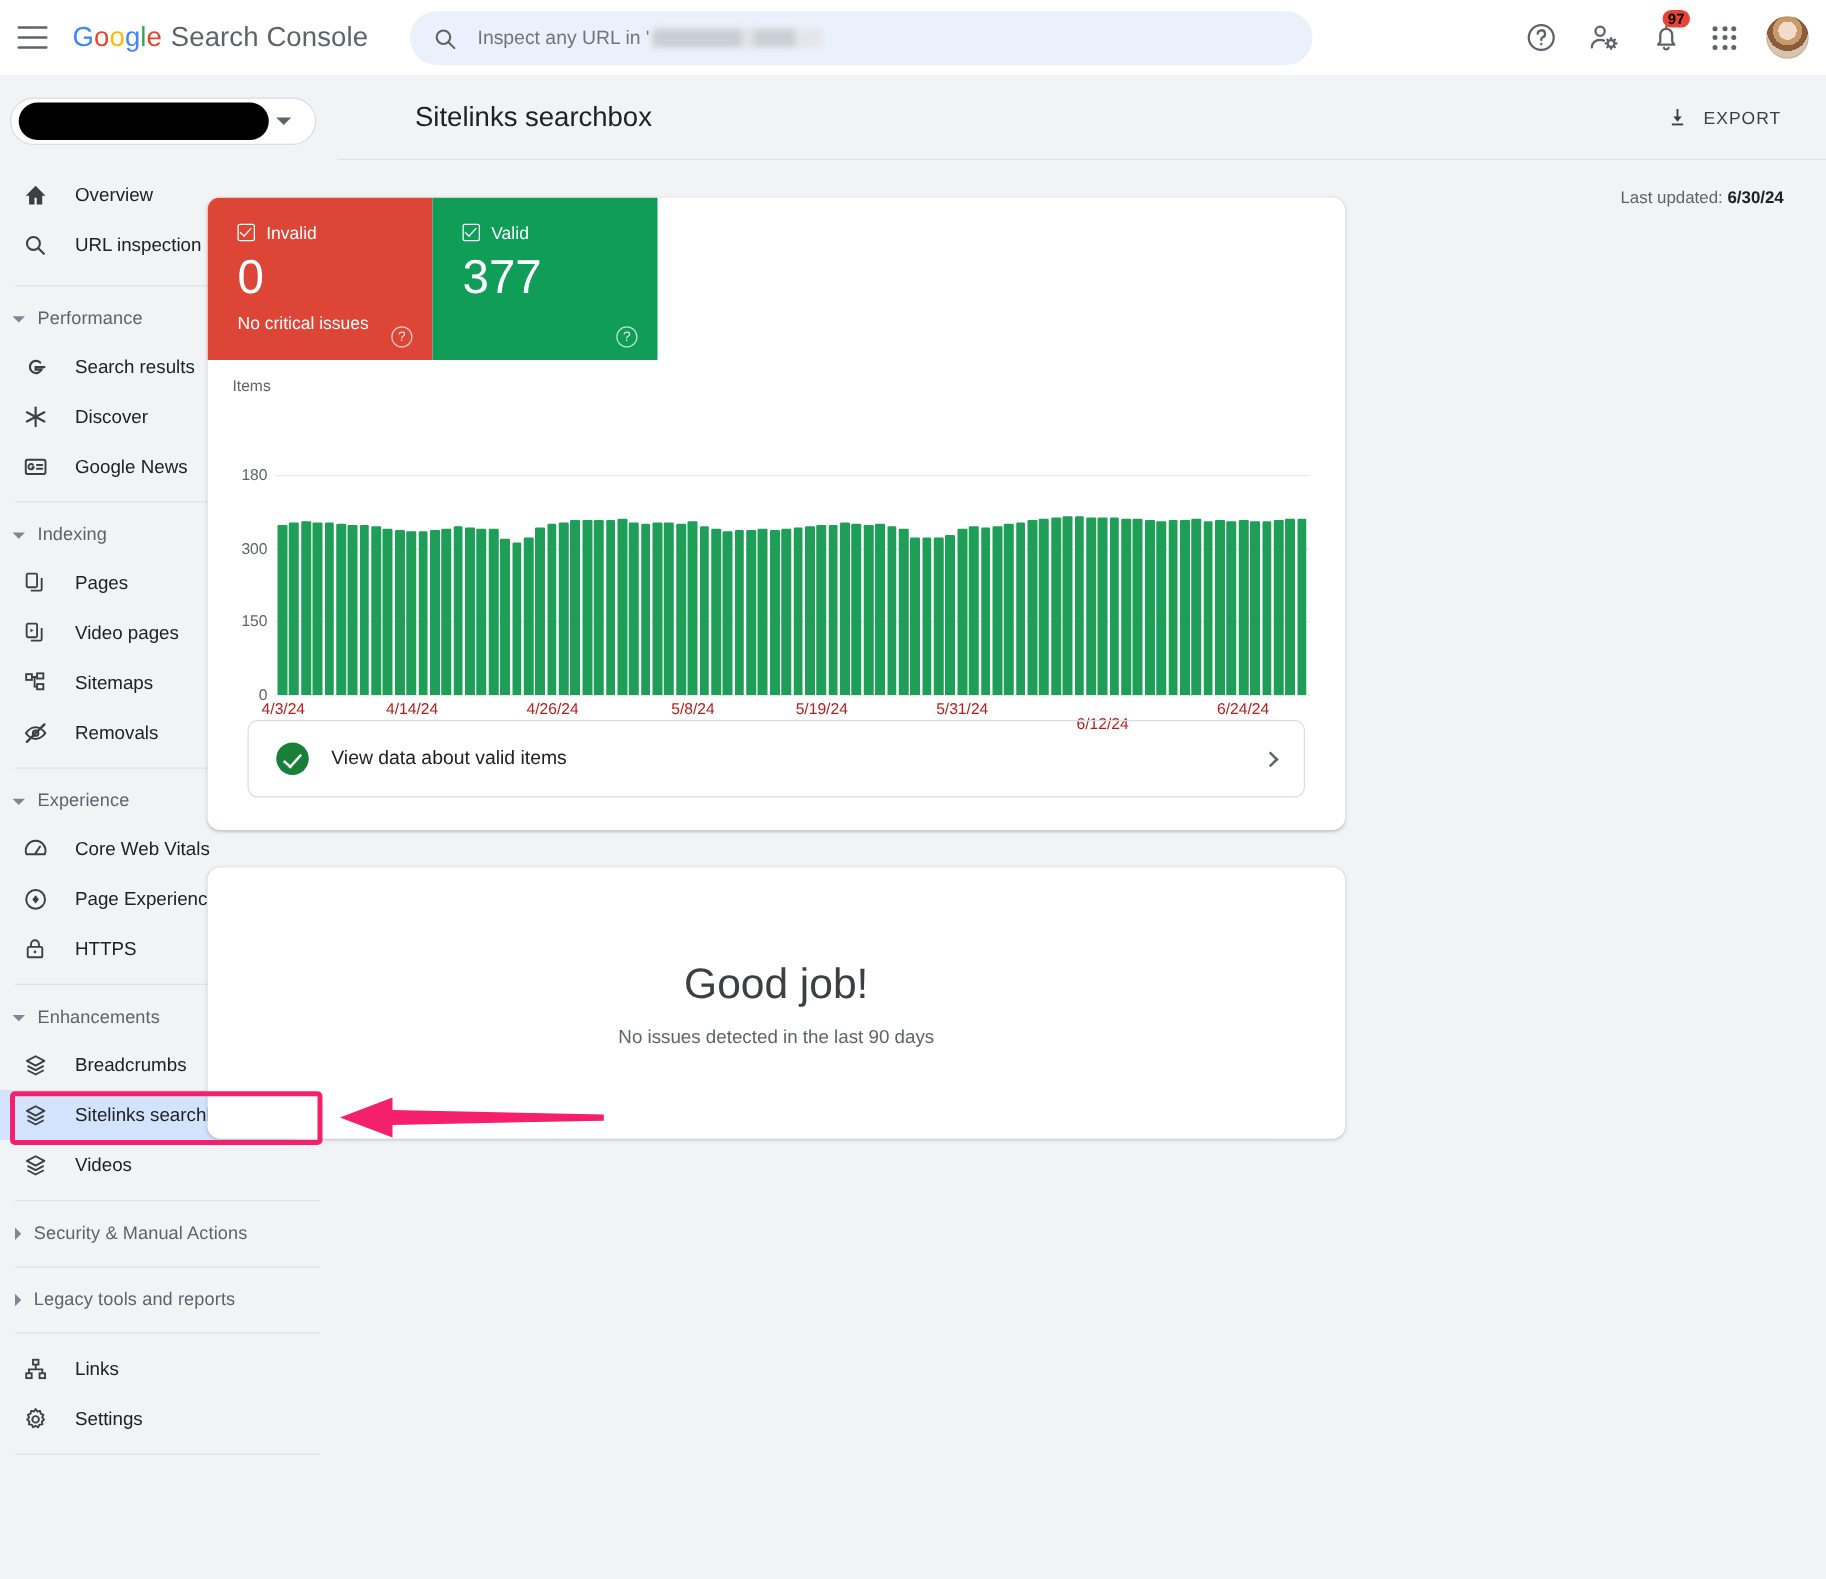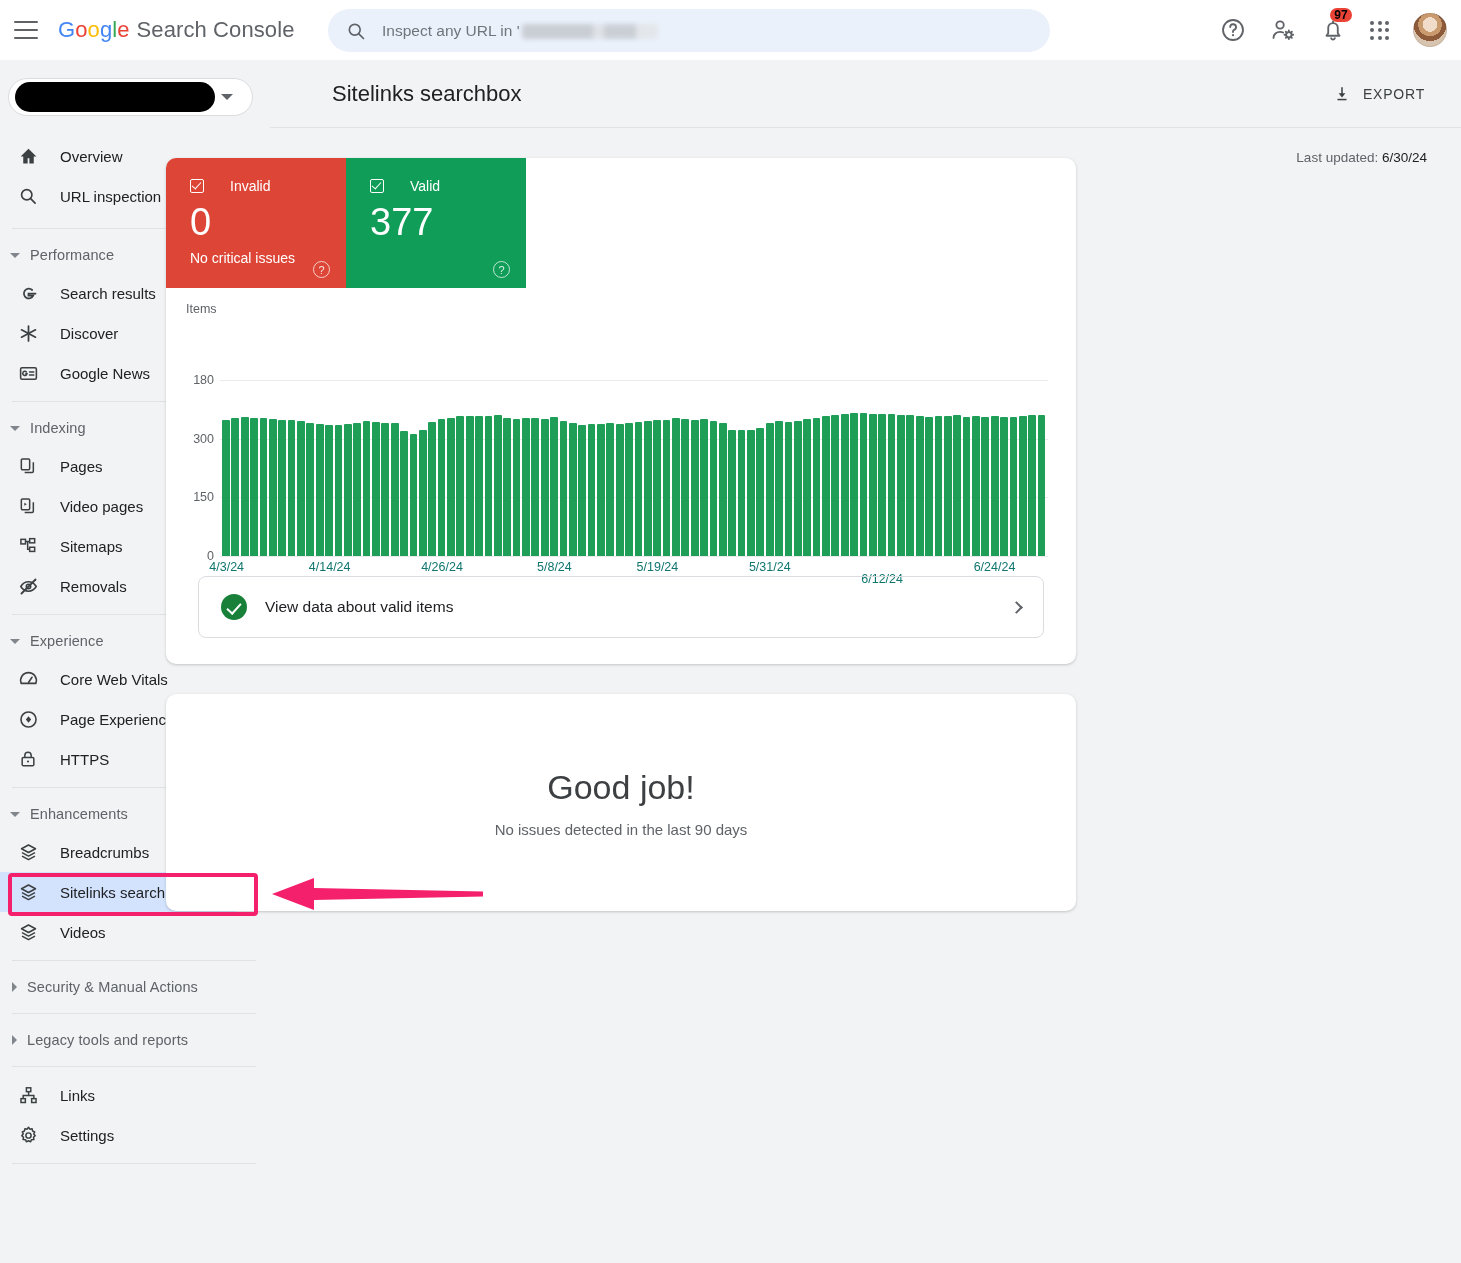--- a/index.html
+++ b/index.html
@@ -96,46 +96,46 @@
   .arrow-ann { position: absolute; left: 270px; top: 872px; width: 215px; height: 44px; z-index: 6; pointer-events: none; }
 
   
   .main { position: absolute; top: 60px; left: 270px; width: 1191px; height: 1203px; background: #f1f3f4; }
   .pagehead { height: 68px; background: #f1f3f4; display: flex; align-items: center; border-bottom: 1px solid #e0e2e4; }
   .pagetitle { margin-left: 62px; font-size: 22px; color: #202124; font-weight: 400; }
   .exportbtn { margin-left: auto; margin-right: 36px; display: flex; align-items: center; gap: 12px;
     color: #3c4043; font-size: 14px; letter-spacing: .8px; cursor: pointer; justify-content: space-between; }
 
   .lastupd { text-align: right; padding: 22px 34px 0 0; font-size: 13.5px; color: #5f6368; }
-  .lastupd b { color: #202124; font-weight: 400; }
+  .lastupd b { color: #202124; font-weight: 700; }
 
   .card { background: #fff; border-radius: 10px; box-shadow: 0 1px 2px rgba(60,64,67,.18), 0 1px 3px 1px rgba(60,64,67,.06); }
   .card1 { position: absolute; left: 166px; top: 158px; width: 910px; height: 506px; overflow: hidden; }
 
   .statusrow { display: flex; height: 130px; }
   .statuscell { position: relative; padding: 20px 22px 0 24px; color: #fff; }
-  .statuscell .sl { display: flex; align-items: center; gap: 26px; font-size: 14px; }
+  .statuscell .sl { display: flex; align-items: center; gap: 9px; font-size: 14px; }
   .statuscell .chk { width: 14px; height: 14px; border: 1.7px solid #fff; border-radius: 2px; position: relative; }
   .statuscell .chk:after { content:""; position:absolute; left:3px; top:0px; width:4px; height:8px;
     border: solid #fff; border-width: 0 1.7px 1.7px 0; transform: rotate(42deg); }
   .statuscell .num { font-size: 38px; font-weight: 400; margin-top: 6px; line-height: 44px; }
   .statuscell .sub { font-size: 14px; margin-top: 6px; }
   .qmark { position: absolute; right: 16px; bottom: 10px; width: 17px; height: 17px; border-radius: 50%;
     border: 1.4px solid rgba(255,255,255,.72); color: rgba(255,255,255,.85);
     font-size: 11px; display:flex; align-items:center; justify-content:center; cursor: pointer; }
 
   .chartzone { position: relative; height: 250px; margin: 18px 22px 0 10px; }
   .ylabel { position: absolute; left: 10px; top: -4px; font-size: 12.5px; color: #5f6368; }
   .gridline { position: absolute; left: 44px; right: 6px; height: 1px; background: #e8eaed; }
   .ytick { position: absolute; left: 0; width: 38px; text-align: right; font-size: 12.5px; color: #5f6368;
     transform: translateY(-7px); }
   .bars { position: absolute; left: 46px; right: 8px; bottom: 0; height: 176px; display: flex; align-items: flex-end; gap: 1.6px; }
   .bar { flex: 1 1 0; border-radius: 1px 1px 0 0; }
   .xticks { position: absolute; left: 46px; right: 8px; bottom: -24px; height: 20px; }
-  .xtick { position: absolute; font-size: 12.5px; color: #0f766e; transform: translateX(-50%); white-space: nowrap; }
+  .xtick { position: absolute; font-size: 12.5px; color: #b91c1c; transform: translateX(-50%); white-space: nowrap; }
 
   .validrow {
     position: absolute; left: 32px; right: 32px; bottom: 26px; height: 62px;
     border: 1px solid #dadce0; border-radius: 8px; display: flex; align-items: center; cursor: pointer;
   }
   .validrow .vico { width: 26px; height: 26px; border-radius: 50%; background: #188038; margin-left: 22px;
     position: relative; flex: 0 0 auto; }
   .validrow .vico:after { content:""; position:absolute; left:9px; top:6px; width:6px; height:12px;
     border: solid #fff; border-width: 0 2px 2px 0; transform: rotate(42deg); }
   .validrow .vtx { margin-left: 18px; font-size: 15.5px; color: #202124; }

